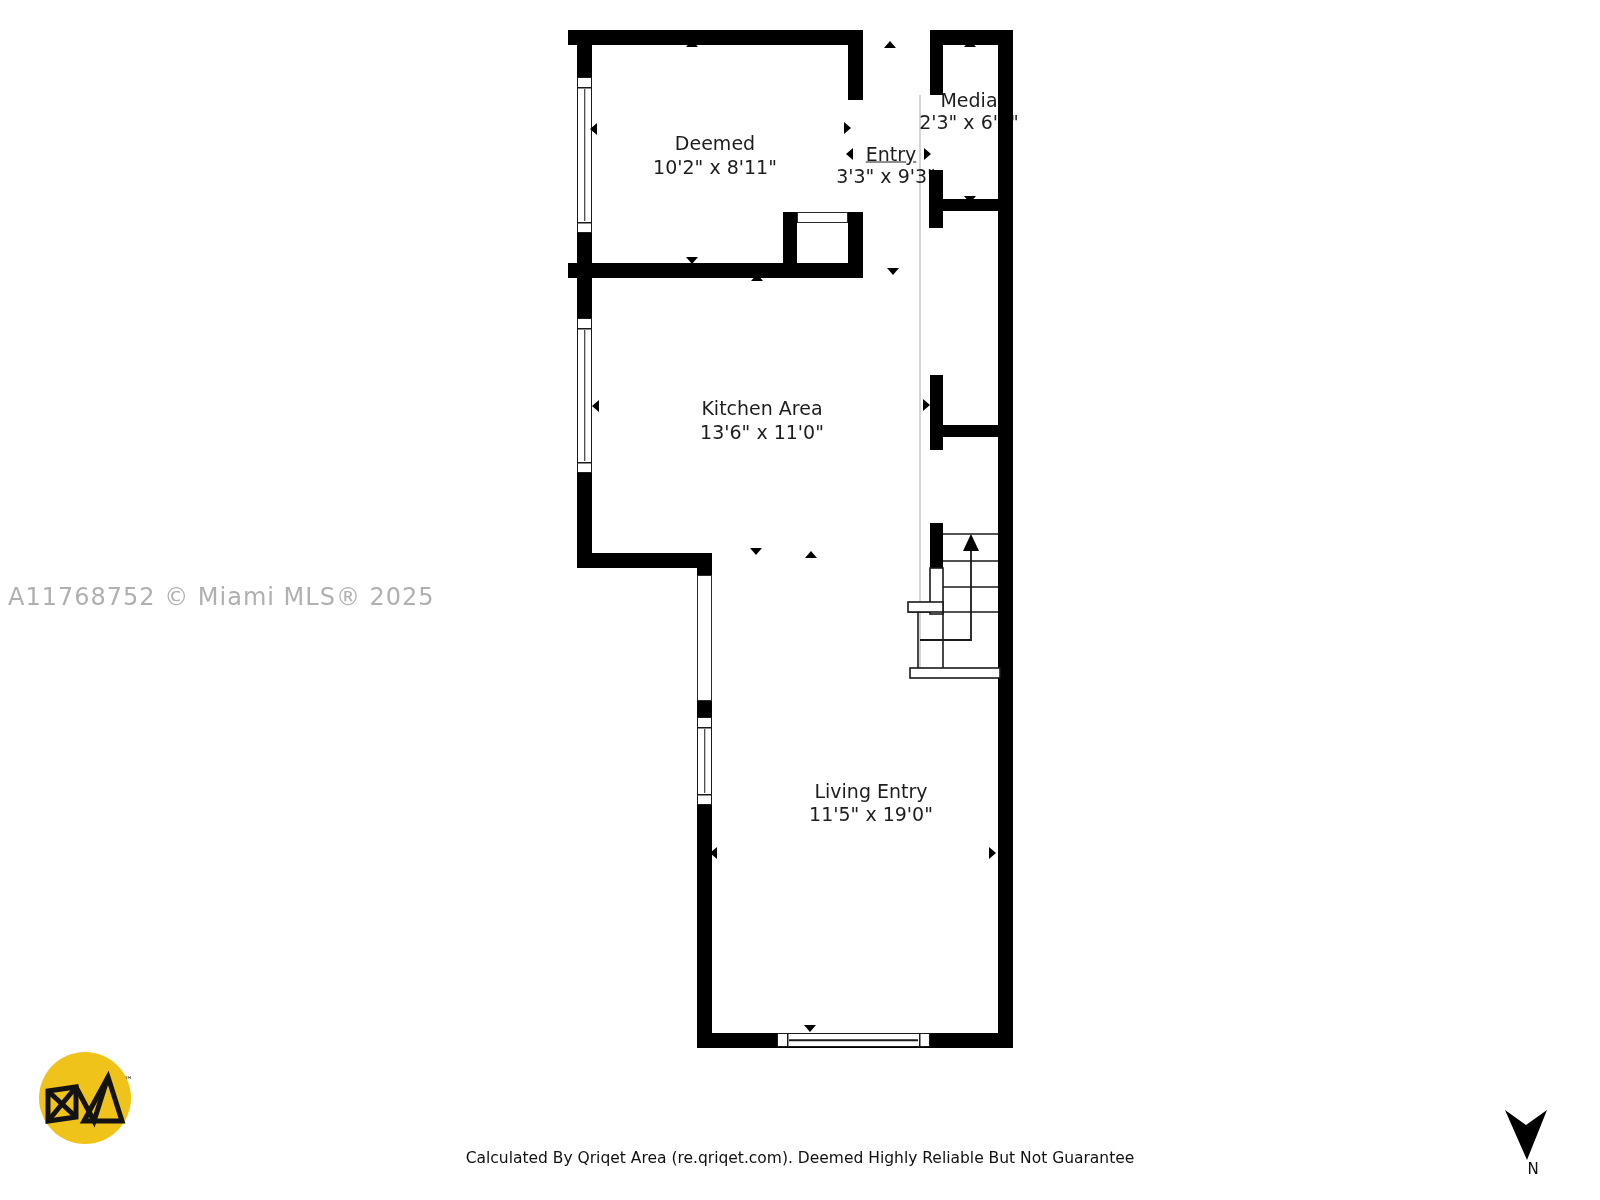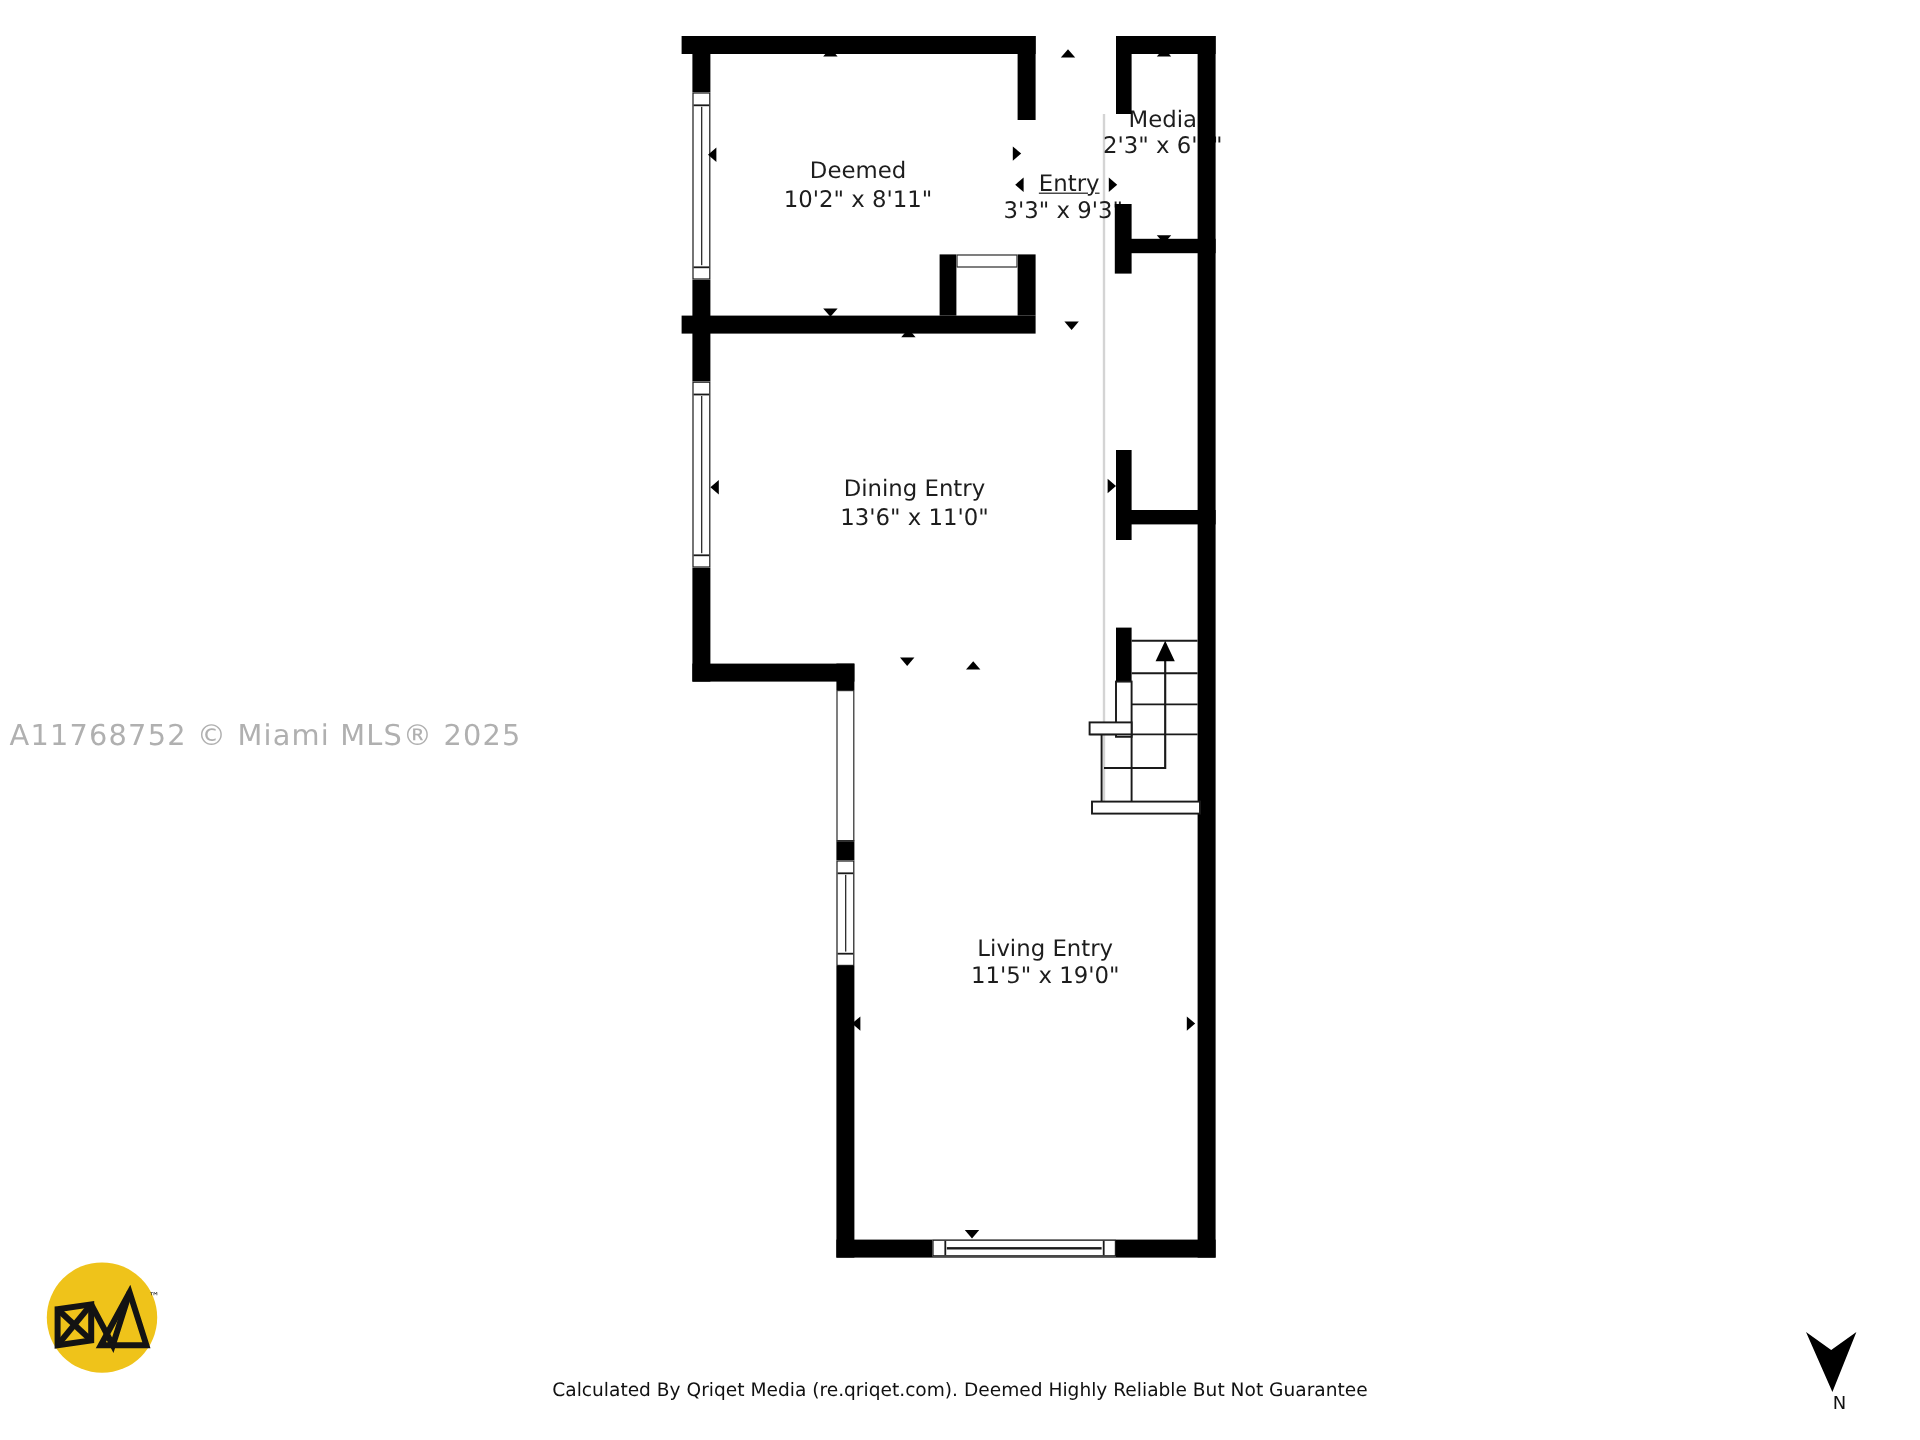--- a/index.html
+++ b/index.html
@@ -20,36 +20,36 @@
          background:#1a1a1a;transform:translateY(-50%);}
   .opening{position:absolute;background:#fff;border:1.5px solid #2a2a2a;box-sizing:border-box;z-index:6;}
   .rname,.rdims{position:absolute;transform:translate(-50%,-50%);font-size:19px;line-height:21px;
          color:#1d1d1d;white-space:nowrap;z-index:2;}
   .tri{position:absolute;width:0;height:0;z-index:7;}
   .tu{border-left:6px solid transparent;border-right:6px solid transparent;border-bottom:7px solid #000;}
   .td{border-left:6px solid transparent;border-right:6px solid transparent;border-top:7px solid #000;}
   .tl{border-top:6px solid transparent;border-bottom:6px solid transparent;border-right:7px solid #000;}
   .tr{border-top:6px solid transparent;border-bottom:6px solid transparent;border-left:7px solid #000;}
   #watermark{position:absolute;left:8px;top:583px;font-size:24px;color:#b0b0b0;
-         letter-spacing:1px;z-index:3;margin-top:16px;}
+         letter-spacing:1px;z-index:3;}
   #footer{position:absolute;left:0;right:0;top:1149px;text-align:center;font-size:15.5px;
          color:#111;z-index:3;}
   #stairs-svg{position:absolute;left:900px;top:520px;z-index:6;}
   #logo-svg{position:absolute;left:38px;top:1051px;z-index:3;}
   #north{position:absolute;left:1505px;top:1108px;z-index:3;}
   #north-label{position:absolute;left:1518px;top:1160px;width:30px;text-align:center;
          font-size:15px;color:#111;z-index:3;}
 </style>
 </head>
 <body>
 
 <div id="canvas">
 
   <div id="watermark">A11768752 © Miami MLS® 2025</div>
-  <div id="footer">Calculated By Qriqet Media (re.qriqet.com). Deemed Highly Reliable But Not Guarantee</div>
+  <div id="footer">Calculated By Qriqet Area (re.qriqet.com). Deemed Highly Reliable But Not Guarantee</div>
 
   <div class="wall" style="left:568px;top:30px;width:295px;height:15px;"></div>
   <div class="wall" style="left:930px;top:30px;width:83px;height:15px;"></div>
   <div class="wall" style="left:998px;top:30px;width:15px;height:1018px;"></div>
   <div class="wall" style="left:577px;top:30px;width:15px;height:47px;"></div>
   <div class="wall" style="left:577px;top:233px;width:15px;height:85px;"></div>
   <div class="wall" style="left:577px;top:473px;width:15px;height:95px;"></div>
   <div class="wall" style="left:568px;top:263px;width:295px;height:15px;"></div>
   <div class="wall" style="left:848px;top:30px;width:15px;height:70px;"></div>
   <div class="wall" style="left:783px;top:212px;width:14px;height:51px;"></div>
@@ -112,21 +112,21 @@
 
   <div class="rname" style="left:715px;top:143px;">Deemed</div>
   <div class="rdims" style="left:715px;top:167px;">10'2" x 8'11"</div>
 
   <div class="rname" style="left:891px;top:154px;text-decoration:underline;">Entry</div>
   <div class="rdims" style="left:886px;top:176px;">3'3" x 9'3"</div>
 
   <div class="rname" style="left:969px;top:100px;">Media</div>
   <div class="rdims" style="left:969px;top:122px;">2'3" x 6'5"</div>
 
-  <div class="rname" style="left:762px;top:408px;">Dining Entry</div>
+  <div class="rname" style="left:762px;top:408px;">Kitchen Area</div>
   <div class="rdims" style="left:762px;top:432px;">13'6" x 11'0"</div>
 
   <div class="rname" style="left:871px;top:791px;">Living Entry</div>
   <div class="rdims" style="left:871px;top:814px;">11'5" x 19'0"</div>
 
   <svg id="logo-svg" width="94" height="94" viewBox="0 0 94 94">
     <circle cx="47" cy="47" r="46" fill="#efc31a"></circle>
     <g stroke="#131313" stroke-width="5" fill="none" stroke-linejoin="miter">
       <path d="M10,40 L38,36 L38,66 L10,70 Z"></path>
       <path d="M10,40 L38,66"></path>

